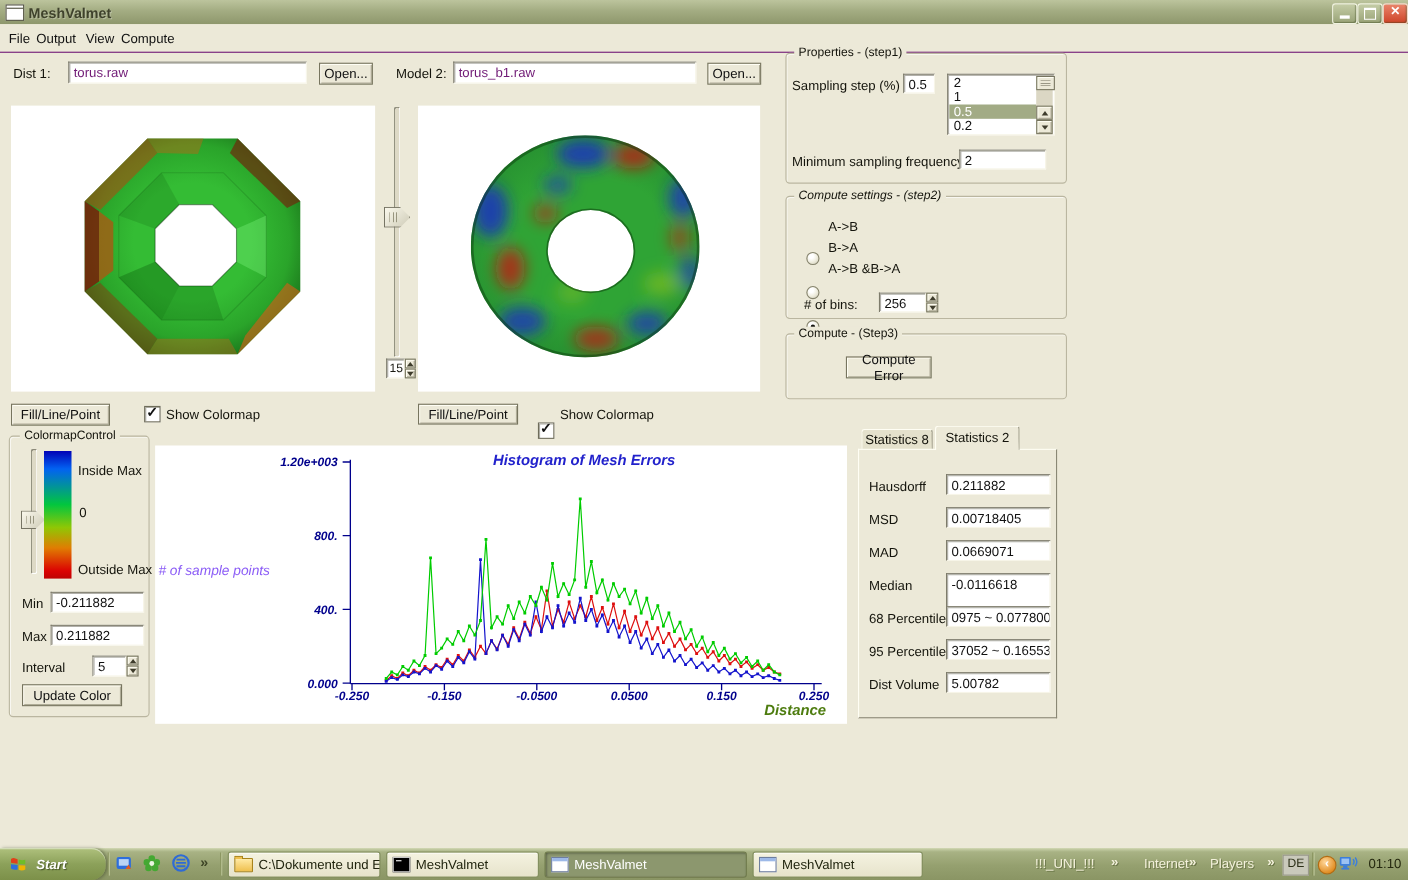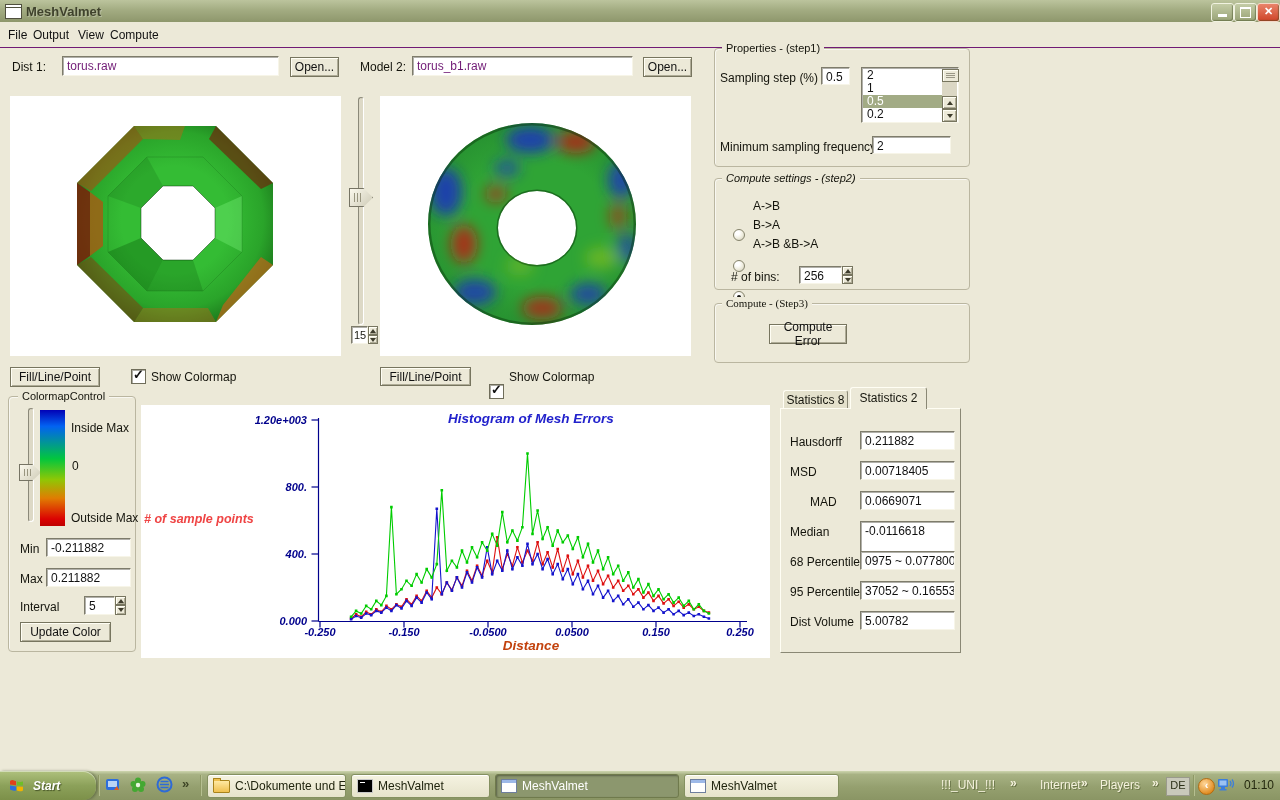--- a/index.html
+++ b/index.html
@@ -48,22 +48,22 @@
   .sb-grip{position:absolute;left:3px;right:3px;top:3px;height:5px;background:repeating-linear-gradient(180deg,#9A9786 0 1px,transparent 1px 2px);}
 
   
   .tab{box-sizing:border-box;background:#E4E1CC;border:1px solid #8A8875;border-bottom:none;border-radius:3px 3px 0 0;text-align:center;font-size:12px;color:#14140c;border-top-color:#FFFEF4;border-left-color:#FFFEF4;}
   .tab.active{background:#ECE9D8;z-index:5;}
   .panel-raised{background:#ECE9D8;border:1px solid;border-color:#FFFEF4 #8A8875 #8A8875 #FFFEF4;box-sizing:border-box;}
 
   
   #chart{background:#fff;}
   .chart-title{font-weight:bold;font-style:italic;font-size:13.5px;color:#2222CC;text-align:center;}
-  .chart-ylab{font-weight:bold;font-style:italic;font-size:12.5px;color:#ef4444;}
-  .chart-xlab{font-weight:bold;font-style:italic;font-size:13.5px;color:#c2410c;text-align:center;}
+  .chart-ylab{font-weight:normal;font-style:italic;font-size:12.5px;color:#8b5cf6;}
+  .chart-xlab{font-weight:bold;font-style:italic;font-size:13.5px;color:#4d7c0f;text-align:right;}
   .ticktext{font-family:"Liberation Sans",sans-serif;font-style:italic;font-weight:bold;font-size:11px;fill:#00008C;}
 
   
   .taskbar{left:0;top:771px;width:1280px;height:29px;background:linear-gradient(180deg,#CDD5AE 0%,#A8B284 12%,#95A06F 55%,#8A9564 100%);}
   .startbtn{position:absolute;left:0;top:0;width:96px;height:29px;border-radius:0 13px 13px 0;background:linear-gradient(180deg,#AFC17D 0%,#8CA15A 50%,#7C9049 100%);box-shadow:inset 0 1px 0 rgba(255,255,255,.45),2px 0 3px rgba(40,50,20,.4);display:flex;align-items:center;}
   .start-text{color:#fff;font-weight:bold;font-style:italic;font-size:12px;margin-left:7px;text-shadow:1px 1px 1px rgba(30,40,10,.6);}
   .qsep{position:absolute;top:4px;width:2px;height:21px;background:linear-gradient(90deg,#7B864F,#C9D2A6);}
   .taskbtn{position:absolute;top:3px;height:24px;border-radius:3px;display:flex;align-items:center;padding:0 5px;box-sizing:border-box;font-size:12px;white-space:nowrap;overflow:hidden;}
   .taskbtn.idle{background:linear-gradient(180deg,#F5F3E1,#E6E3CB);border:1px solid #849060;color:#20240E;box-shadow:inset 0 1px 0 #fff;}
   .taskbtn.active{background:#8C976E;border:1px solid #6F7A4C;color:#fff;box-shadow:inset 1px 1px 2px rgba(0,0,0,.35);}
@@ -237,21 +237,21 @@
   <div class="abs" style="left:842px;top:266px;width:11px;height:18px;">
     <div class="raised spinbtn" style="width:11px;height:9px;">
         <span class="tri-up"></span>
       </div>
     <div class="raised spinbtn" style="width:11px;height:9px;">
         <span class="tri-dn"></span>
       </div>
   </div>
 
   <div class="abs group" style="left:714px;top:303px;width:256px;height:60px;"></div>
-  <span class="glabel" style="left:722px;top:297px;font-family:Liberation Serif, serif;">Compute - (Step3)</span>
+  <span class="glabel" style="left:722px;top:297px;">Compute - (Step3)</span>
   <div class="abs raised btn" style="left:769px;top:324px;width:78px;height:20px;">Compute Error</div>
 
   <div class="abs group" style="left:8px;top:396px;width:128px;height:256px;"></div>
   <span class="glabel" style="left:18px;top:390px;">ColormapControl</span>
   <div class="abs groove" style="left:28px;top:408px;width:6px;height:114px;"></div>
   <div class="abs sthumb" style="left:19px;top:464px;width:20px;height:15px;"></div>
   <div class="abs" id="cm-gradient" style="left: 40px; top: 410px; width: 25px; height: 116px; background: linear-gradient(rgb(2, 2, 182) 0%, rgb(2, 98, 242) 14%, rgb(2, 198, 62) 42%, rgb(143, 199, 5) 60%, rgb(224, 125, 2) 76%, rgb(219, 2, 2) 94%, rgb(190, 2, 2) 100%);"></div>
   <span class="abs lbl" style="left:71px;top:421px;">Inside Max</span>
   <span class="abs lbl" style="left:72px;top:459px;">0</span>
   <span class="abs lbl" style="left:71px;top:511px;">Outside Max</span>
@@ -316,21 +316,21 @@
   </div>
 
   <div class="abs tab" style="left:783px;top:390px;width:65px;height:19px;line-height:18px;">Statistics 8</div>
   <div class="abs tab active" style="left:850px;top:387px;width:77px;height:22px;line-height:21px;">Statistics 2</div>
   <div class="abs panel-raised" style="left:780px;top:408px;width:181px;height:245px;"></div>
 
   <span class="abs lbl" style="left:790px;top:435px;">Hausdorff</span>
   <div class="abs sunken field" style="left:860px;top:431px;width:95px;height:19px;">0.211882</div>
   <span class="abs lbl" style="left:790px;top:465px;">MSD</span>
   <div class="abs sunken field" style="left:860px;top:461px;width:95px;height:19px;">0.00718405</div>
-  <span class="abs lbl" style="left:810px;top:495px;">MAD</span>
+  <span class="abs lbl" style="left:790px;top:495px;">MAD</span>
   <div class="abs sunken field" style="left:860px;top:491px;width:95px;height:19px;">0.0669071</div>
   <span class="abs lbl" style="left:790px;top:525px;">Median</span>
   <div class="abs sunken field" style="left:860px;top:521px;width:95px;height:35px;">-0.0116618</div>
   <span class="abs lbl" style="left:790px;top:555px;">68 Percentile</span>
   <div class="abs sunken field" style="left:860px;top:551px;width:95px;height:19px;">0975 ~ 0.0778005</div>
   <span class="abs lbl" style="left:790px;top:585px;">95 Percentile:</span>
   <div class="abs sunken field" style="left:860px;top:581px;width:95px;height:19px;">37052 ~ 0.165533</div>
   <span class="abs lbl" style="left:790px;top:615px;">Dist Volume</span>
   <div class="abs sunken field" style="left:860px;top:611px;width:95px;height:19px;">5.00782</div>
 

